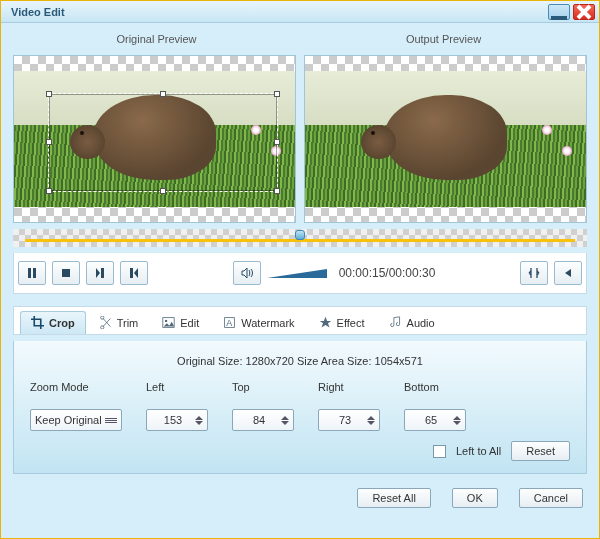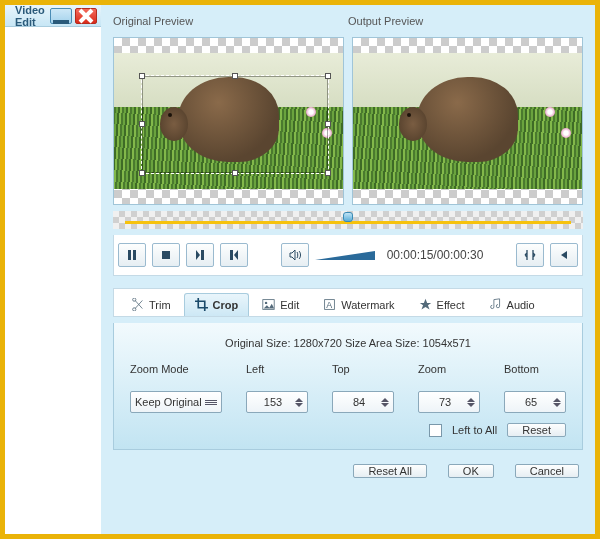--- a/index.html
+++ b/index.html
@@ -1,25 +1,25 @@
 <!DOCTYPE html>
 <html><head>
 <meta charset="utf-8">
 <style>
 *{box-sizing:border-box;margin:0;padding:0;font-family:Tahoma,Arial,sans-serif;font-size:11px;color:#333}
 body{background:#fff;width:600px;height:539px;overflow:hidden}
-.window{width:600px;height:539px;border:5px solid #eab308;background:#fff;display:flex;flex-direction:row}
+.window{width:600px;height:539px;border:1px solid #eab308;background:#fff;display:flex;flex-direction:column}
 .titlebar{height:22px;background:linear-gradient(#e9f5fb,#c7e6f5);display:flex;align-items:center;padding:0 4px;border-bottom:1px solid #a8ccde}
 .titlebar .title{font-weight:bold;color:#2a5a7a;flex:1;padding-left:6px}
 .tbtn{width:22px;height:16px;margin-left:3px;border:1px solid #4a8cb5;border-radius:2px;display:flex;align-items:center;justify-content:center;cursor:pointer}
 .tbtn.min{background:linear-gradient(#cde8f7,#a5d3ec)}
 .tbtn.close{background:linear-gradient(#f46a5b,#d92b1b);border-color:#b52a1d}
 .content{flex:1;background:#d6eef9;padding:10px 12px 12px;display:flex;flex-direction:column;gap:6px}
 .previews-header{display:flex}
-.previews-header div{flex:1;text-align:left;color:#555;padding-bottom:4px}
+.previews-header div{flex:1;text-align:center;color:#555;padding-bottom:4px}
 .previews{display:flex;gap:8px;height:168px}
 .pv{flex:1;position:relative;overflow:hidden;border:1px solid #a0c5d8;
   background-image:
     linear-gradient(45deg,#ccc 25%,transparent 25%),linear-gradient(-45deg,#ccc 25%,transparent 25%),
     linear-gradient(45deg,transparent 75%,#ccc 75%),linear-gradient(-45deg,transparent 75%,#ccc 75%);
   background-size:16px 16px;background-position:0 0,0 8px,8px -8px,-8px 0;background-color:#fff}
 .photo{position:absolute;left:0;right:0;top:15px;bottom:15px;overflow:hidden}
 .sky{position:absolute;left:0;right:0;top:0;height:45%;background:linear-gradient(#e8ecd8,#d4dcc0)}
 .grass{position:absolute;left:0;right:0;bottom:0;height:60%;
   background:repeating-linear-gradient(95deg,#4a7a2e 0 2px,#6aa33e 2px 4px,#3e6b26 4px 6px,#82b84a 6px 8px)}
@@ -60,21 +60,21 @@
 .combo .dd{width:12px;height:12px;display:flex;flex-direction:column;justify-content:center;gap:1px}
 .combo .dd span{height:1px;background:#556}
 .spin{width:62px;justify-content:space-between}
 .spin .val{flex:1;text-align:center}
 .spin .arrows{display:flex;flex-direction:column;gap:1px}
 .spin .arrows i{width:0;height:0;border-left:4px solid transparent;border-right:4px solid transparent}
 .spin .arrows i.up{border-bottom:4px solid #556}
 .spin .arrows i.dn{border-top:4px solid #556}
 .panel-footer{display:flex;justify-content:flex-end;align-items:center;gap:10px;margin-top:10px}
 .chk{width:13px;height:13px;border:1px solid #7a98aa;background:#fff}
-.btn{height:14px;padding:0 14px;border:1px solid #8aa8ba;border-radius:2px;background:linear-gradient(#fdfefe,#e6eef3);cursor:pointer;display:flex;align-items:center}
+.btn{height:20px;padding:0 14px;border:1px solid #8aa8ba;border-radius:2px;background:linear-gradient(#fdfefe,#e6eef3);cursor:pointer;display:flex;align-items:center}
 .dlg-footer{display:flex;justify-content:flex-end;gap:21px;padding:8px 4px 0}
 </style>
 </head>
 <body>
 
 <div class="window">
   <div class="titlebar">
     <div class="title">Video Edit</div>
     <div class="tbtn min">
         <svg viewBox="0 0 10 10">
@@ -168,31 +168,31 @@
           </svg>
         </div>
       <div class="ctrlbtn">
           <svg viewBox="0 0 12 12">
             <path d="M9 2v8L3 6z"></path>
           </svg>
         </div>
     </div>
 
     <div class="tabs">
+      <div class="tab active">
+          <svg viewBox="0 0 16 16">
+            <path d="M4 0v12h12M0 4h12v12" stroke="#1a4a6a" stroke-width="2" fill="none"></path>
+          </svg>
+          <span>Crop</span>
+        </div>
       <div class="tab">
           <svg viewBox="0 0 16 16">
             <path d="M4 4a2 2 0 100-4 2 2 0 000 4zm0 12a2 2 0 100-4 2 2 0 000 4zM5 3l9 10M5 13L14 3" stroke="#546a7a" fill="none"></path>
           </svg>
           <span>Trim</span>
-        </div>
-      <div class="tab active">
-          <svg viewBox="0 0 16 16">
-            <path d="M4 0v12h12M0 4h12v12" stroke="#1a4a6a" stroke-width="2" fill="none"></path>
-          </svg>
-          <span>Crop</span>
         </div>
       <div class="tab">
           <svg viewBox="0 0 16 16">
             <rect x="1" y="2" width="14" height="12" stroke="#546a7a" fill="none"></rect>
             <circle cx="5" cy="6" r="1.5"></circle>
             <path d="M2 13l4-4 3 3 3-5 3 6"></path>
           </svg>
           <span>Edit</span>
         </div>
       <div class="tab">
@@ -244,21 +244,21 @@
           <label>Top</label>
           <div class="spin">
               <span class="val">84</span>
               <div class="arrows">
                 <i class="up"></i>
                 <i class="dn"></i>
               </div>
             </div>
         </div>
         <div class="fld">
-          <label>Zoom</label>
+          <label>Right</label>
           <div class="spin">
               <span class="val">73</span>
               <div class="arrows">
                 <i class="up"></i>
                 <i class="dn"></i>
               </div>
             </div>
         </div>
         <div class="fld">
           <label>Bottom</label>

